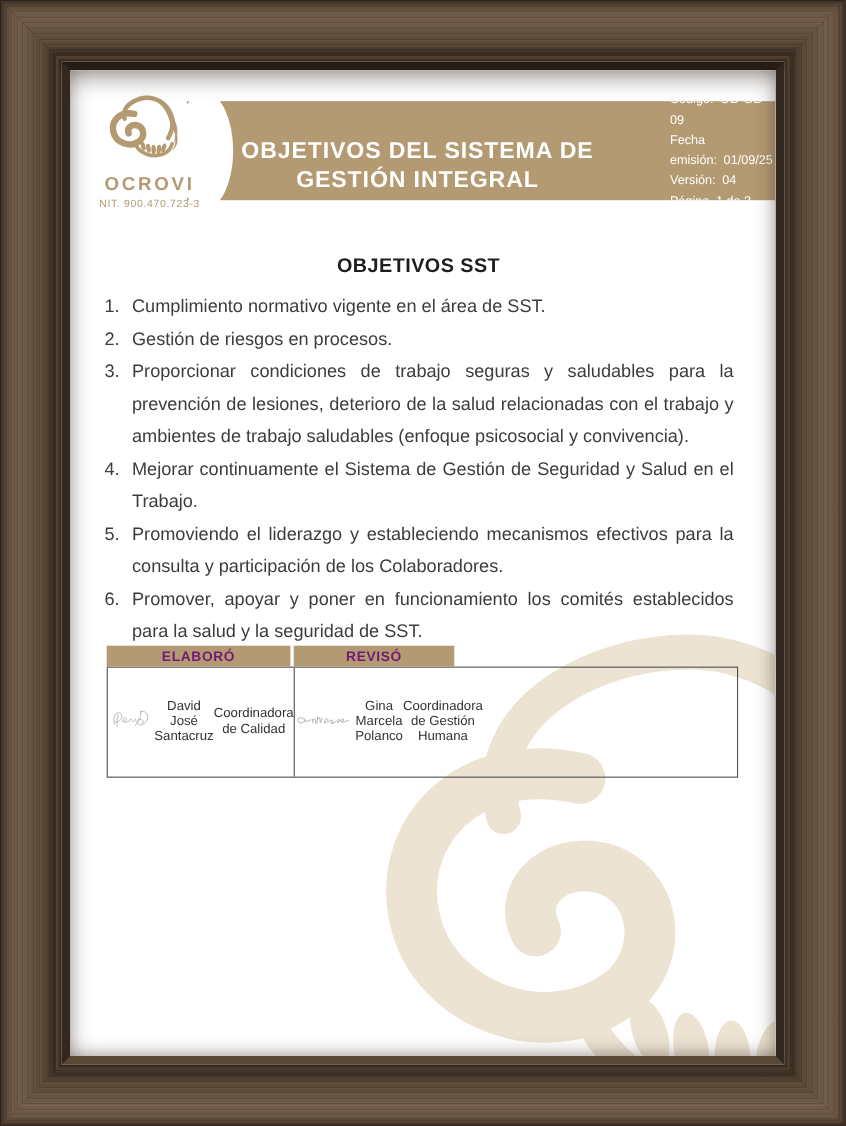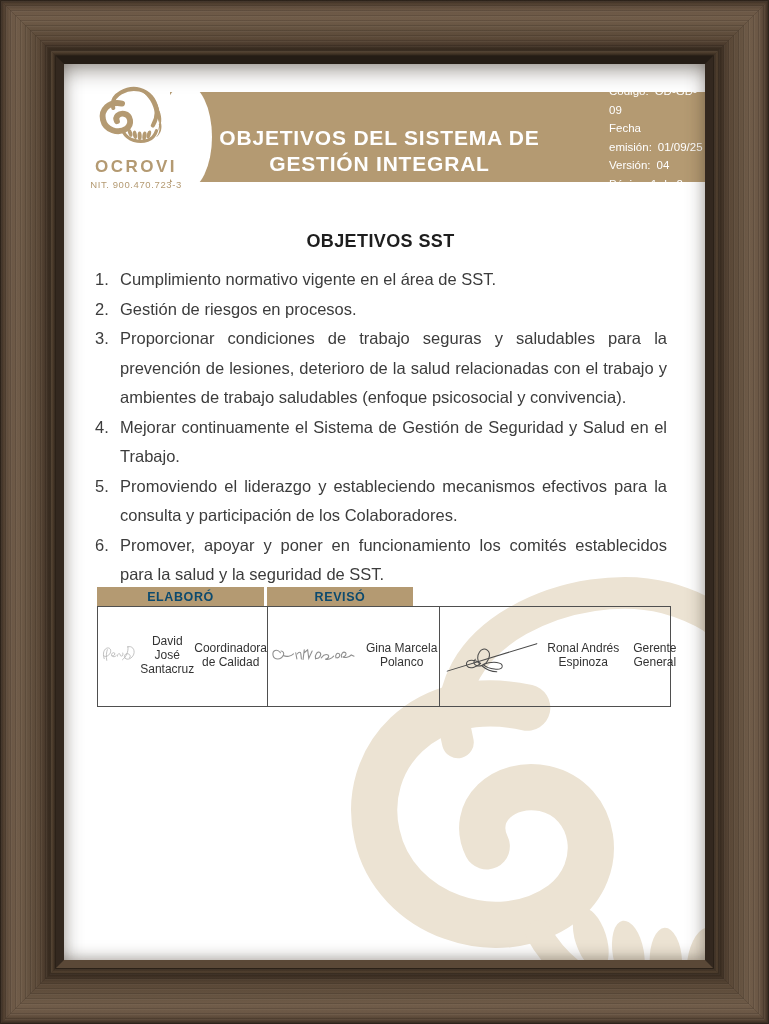--- a/index.html
+++ b/index.html
@@ -63,21 +63,21 @@
   ol.objectives { position:absolute; top:201px; left:31px; width:572px; margin:0; padding:0;
                   list-style:none; counter-reset:obj; z-index:2;
                   font-size:16.5px; line-height:29.5px; color:#3c3c3c; }
   ol.objectives li { counter-increment:obj; position:relative; padding-left:25px;
                      text-align:justify; }
   ol.objectives li::before { content:counter(obj) "."; position:absolute; left:0; top:0; }
 
   
   .sig-table { position:absolute; top:523px; left:33px; width:574px; z-index:2; }
   .sig-head { display:flex; }
-  .sig-head .th { background:#b49a72; color:#0c4a6e; font-weight:bold; font-size:12.5px;
+  .sig-head .th { background:#b49a72; color:#701a75; font-weight:bold; font-size:12.5px;
                   letter-spacing:.6px; text-align:center; padding:3px 0 2px; box-sizing:border-box; }
   .sig-head .th + .th { margin-left:3px; }
   .hc1 { width:167px; } .hc2 { width:146px; } .hc3 { flex:1; }
   .sig-body { display:flex; border:1px solid #4f4f4f; height:101px; box-sizing:border-box; background:transparent; }
   .sig-cell { box-sizing:border-box; display:flex; flex-direction:row; align-items:center;
               justify-content:flex-end; padding-bottom:3px; }
   .sig-cell + .sig-cell { border-left:1px solid #4f4f4f; }
   .bc1 { width:169px; } .bc2 { width:172px; } .bc3 { flex:1; }
   .sig-img { display:block; margin-bottom:1px; }
   .sig-name, .sig-role { font-size:12px; line-height:14px; color:#333333; text-align:center; }
@@ -195,35 +195,23 @@
                 <path d="M27,25 C33,28 41,26 45,22"></path>
                 <path d="M49,20 L51,31 M52,22 C54,18 58,18 58,22 L59,31"></path>
                 <path d="M64,15 L62,32 M64,20 L70,15 L72,30 L78,17"></path>
                 <path d="M84,31 C82,23 88,16 92,20 C95,23 91,31 85,30"></path>
                 <path d="M94,29 C98,24 102,22 106,24 C109,26 106,32 101,31 C105,33 112,31 116,26"></path>
                 <path d="M120,29 C118,24 122,19 126,22 C128,24 126,30 121,29"></path>
                 <path d="M130,28 C128,22 133,17 137,20 C139,22 137,28 132,27 C136,30 143,28 147,24 L152,26"></path>
               </g>
             </svg>
             <div class="sig-name">Gina Marcela Polanco</div>
-          </div>
-
-          <div class="sig-cell bc3">
-            <svg class="sig-img" width="152" height="58" viewBox="0 0 170 66">
-              <g fill="none" stroke="#4a4a4a" stroke-width="1.7" stroke-linecap="round">
-                <path d="M12,60 L162,14"></path>
-                <path d="M66,48 C58,32 70,18 79,25 C87,31 81,46 71,50 C61,54 53,48 59,40"></path>
-                <path d="M68,47 C54,38 41,42 45,51 C49,58 62,53 68,47"></path>
-                <path d="M72,49 C89,42 106,45 104,53 C102,60 82,57 72,49"></path>
-                <path d="M70,51 C77,57 86,61 95,61"></path>
-              </g>
-            </svg>
-            <div class="sig-name">Ronal Andrés Espinoza</div>
-            <div class="sig-role">Gerente General</div>
-          </div>
+            <div class="sig-role">Coordinadora de Gestión Humana</div>
+          </div>
+
 
         </div>
       </div>
 
       <div class="glass-shadow"></div>
     </div>
   </div>
 </div>
 
 </body></html>

